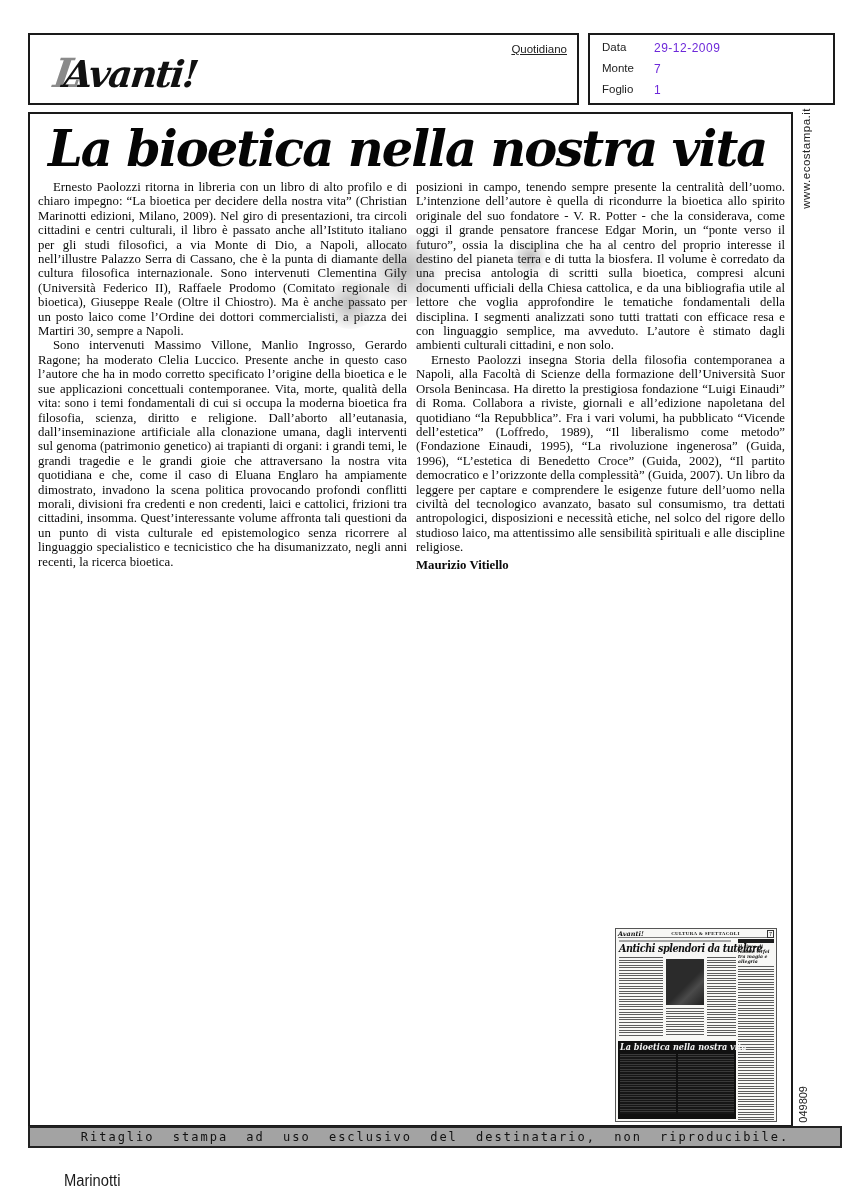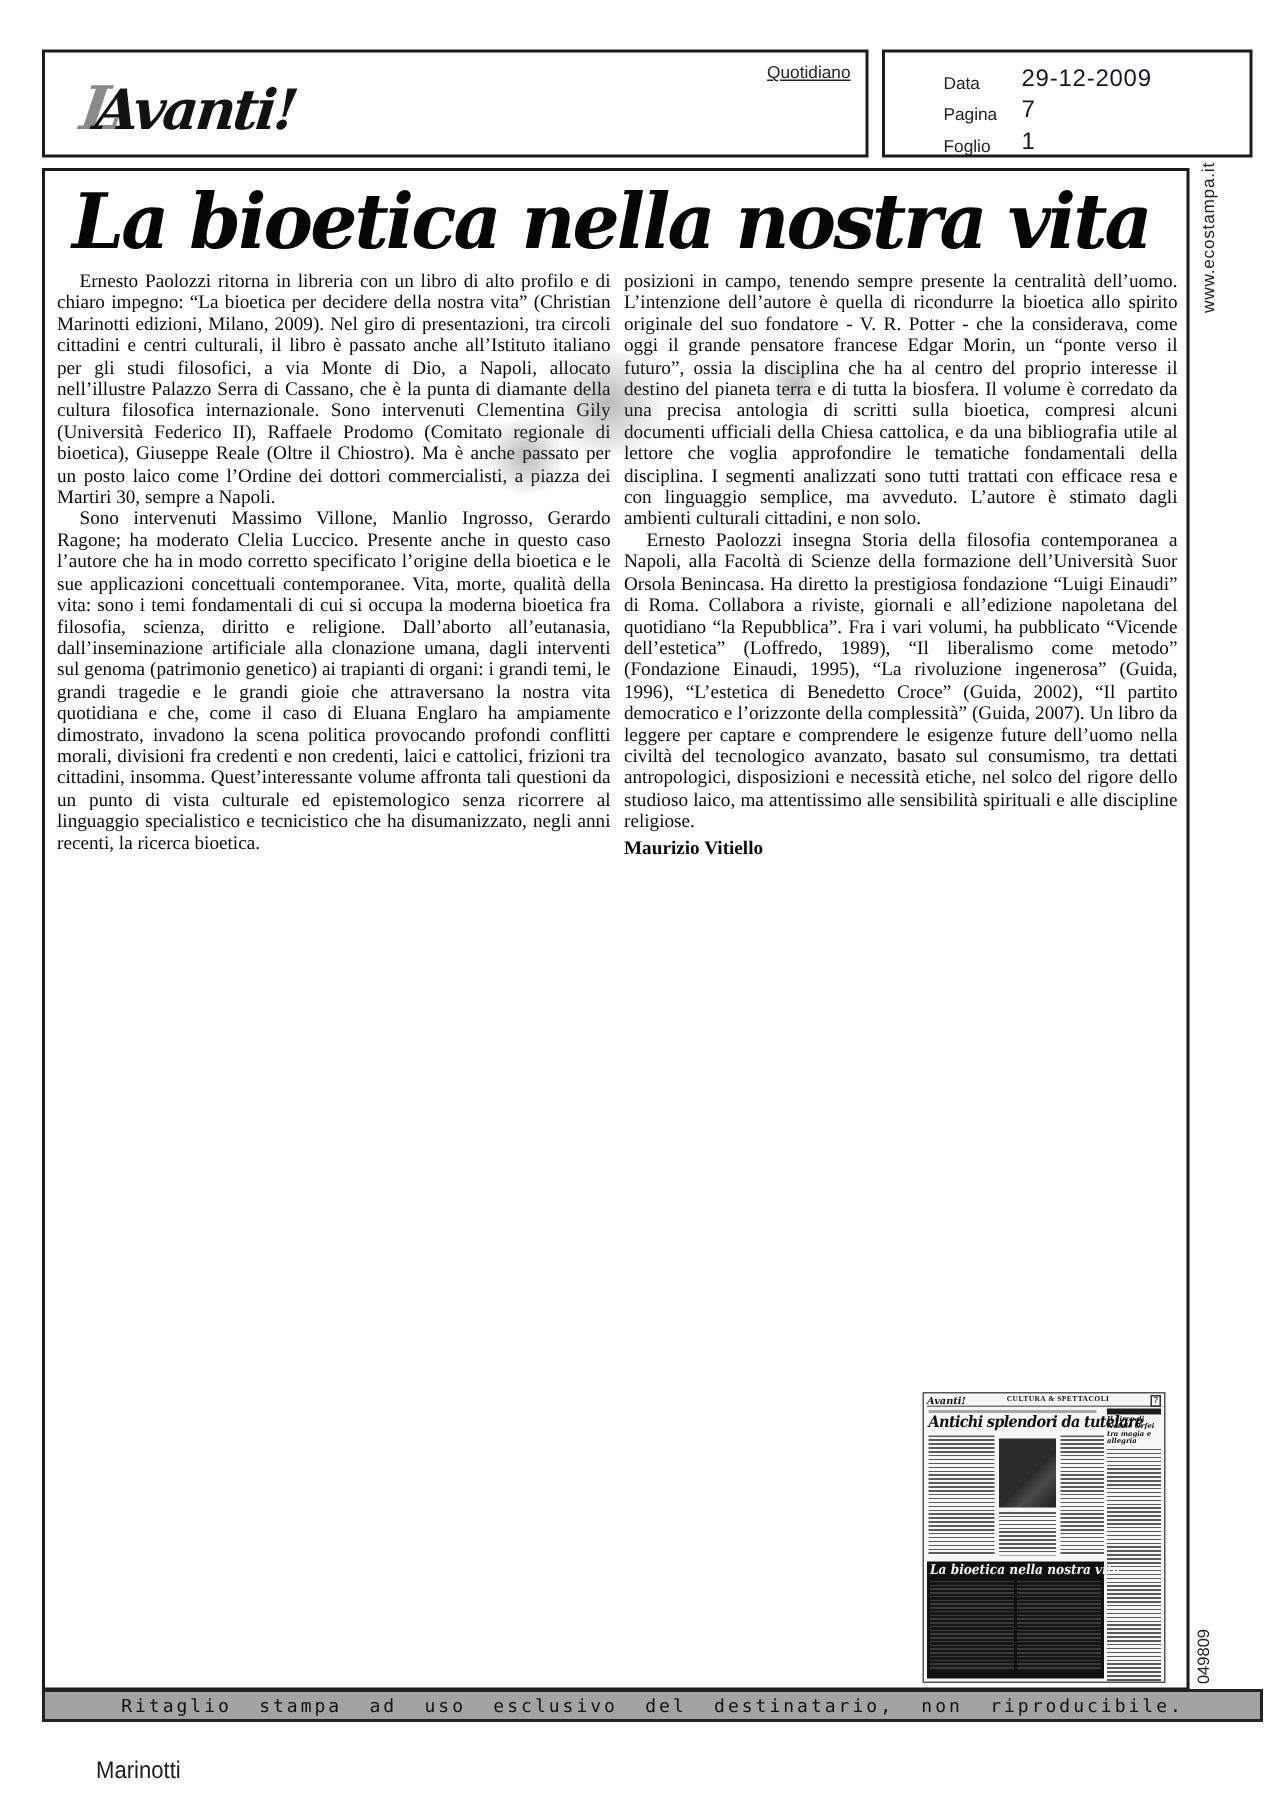--- a/index.html
+++ b/index.html
@@ -27,23 +27,23 @@
   .quotidiano {
     position:absolute; right:10px; top:8px;
     font-family:"Liberation Sans", sans-serif; font-size:11.5px; color:#222;text-decoration:underline;
   }
   .hdr-right {
     position:absolute; left:588px; top:33px; width:247px; height:72px;
     border:2px solid #1a1a1a; background:#fff;
     font-family:"Liberation Sans", sans-serif;
     padding:6px 0 0 12px;
   }
-  .meta-row { display:flex; align-items:flex-end; height:21px;margin-left:27px; }
+  .meta-row { display:flex; align-items:flex-start; height:21px; }
   .meta-label { width:52px; font-size:11.5px; color:#222; }
-  .meta-value { font-size:16px; color:#0f172a; letter-spacing:0.5px; }
+  .meta-value { font-size:12px; color:#6d28d9; letter-spacing:0.5px; }
   
   .main-box {
     position:absolute; left:28px; top:112px; width:765px; height:1015px;
     border:2px solid #1a1a1a; background:#fff; overflow:hidden;
   }
   .headline {
     margin:8px 6px 4px 18px;
     font-family:"DejaVu Serif", serif; font-style:italic; font-weight:bold;
     font-size:51px; line-height:1.02; letter-spacing:-2px; white-space:nowrap;
     display:inline-block; transform:scaleX(0.97); transform-origin:left center;
@@ -131,21 +131,21 @@
     </div>
     <div class="quotidiano">Quotidiano</div>
   </div>
 
   <div class="hdr-right">
     <div class="meta-row">
       <span class="meta-label">Data</span>
       <span class="meta-value">29-12-2009</span>
     </div>
     <div class="meta-row">
-      <span class="meta-label">Pagina</span>
+      <span class="meta-label">Monte</span>
       <span class="meta-value">7</span>
     </div>
     <div class="meta-row">
       <span class="meta-label">Foglio</span>
       <span class="meta-value">1</span>
     </div>
   </div>
 
   <div class="vtext ecostampa">www.ecostampa.it</div>
   <div class="vtext barcode">049809</div>

